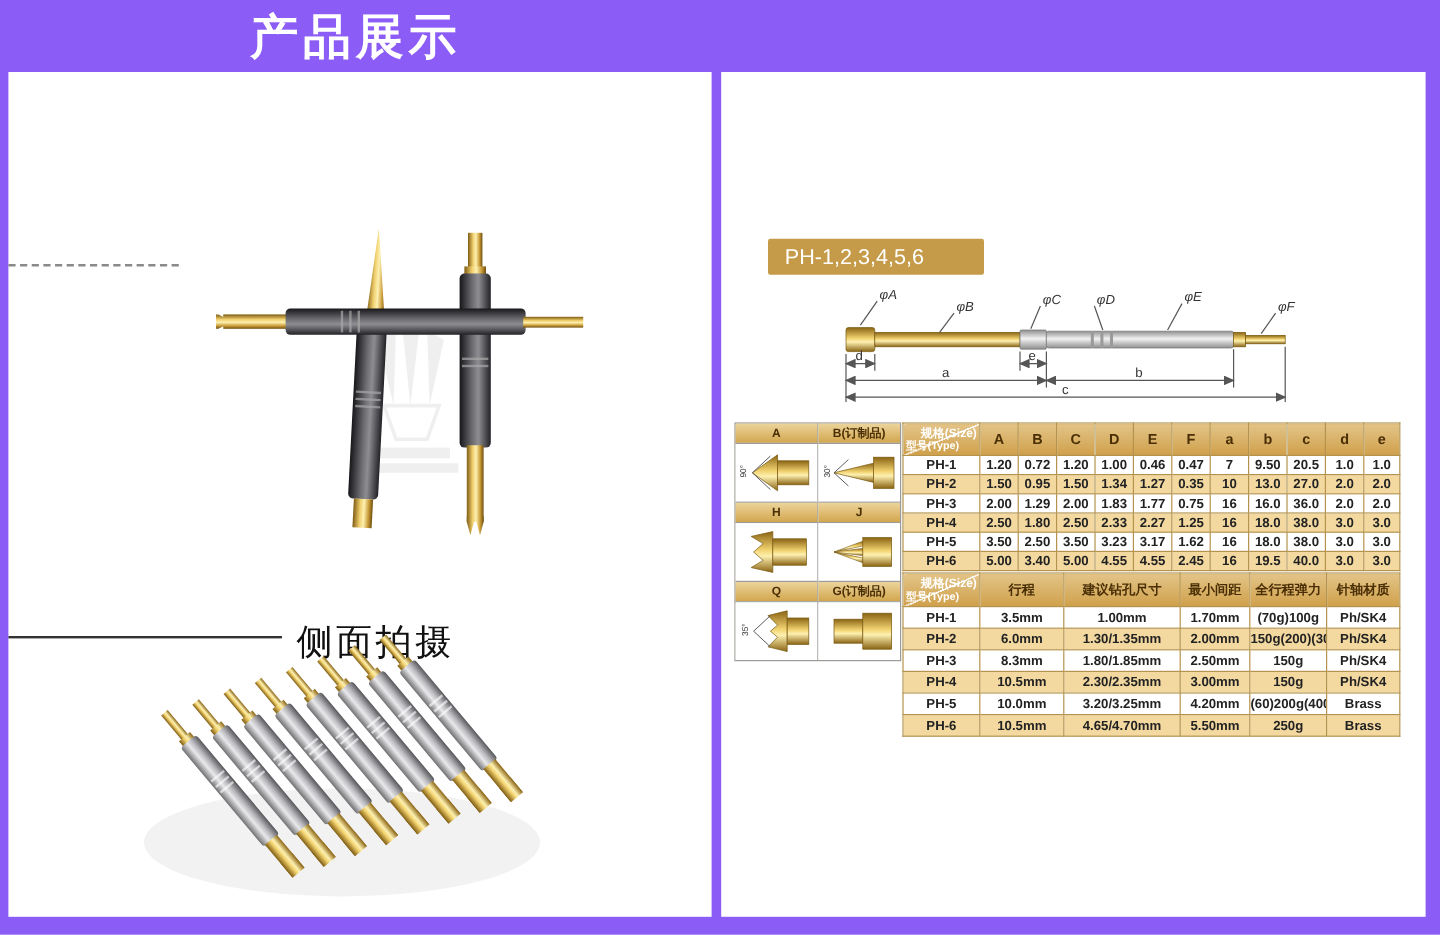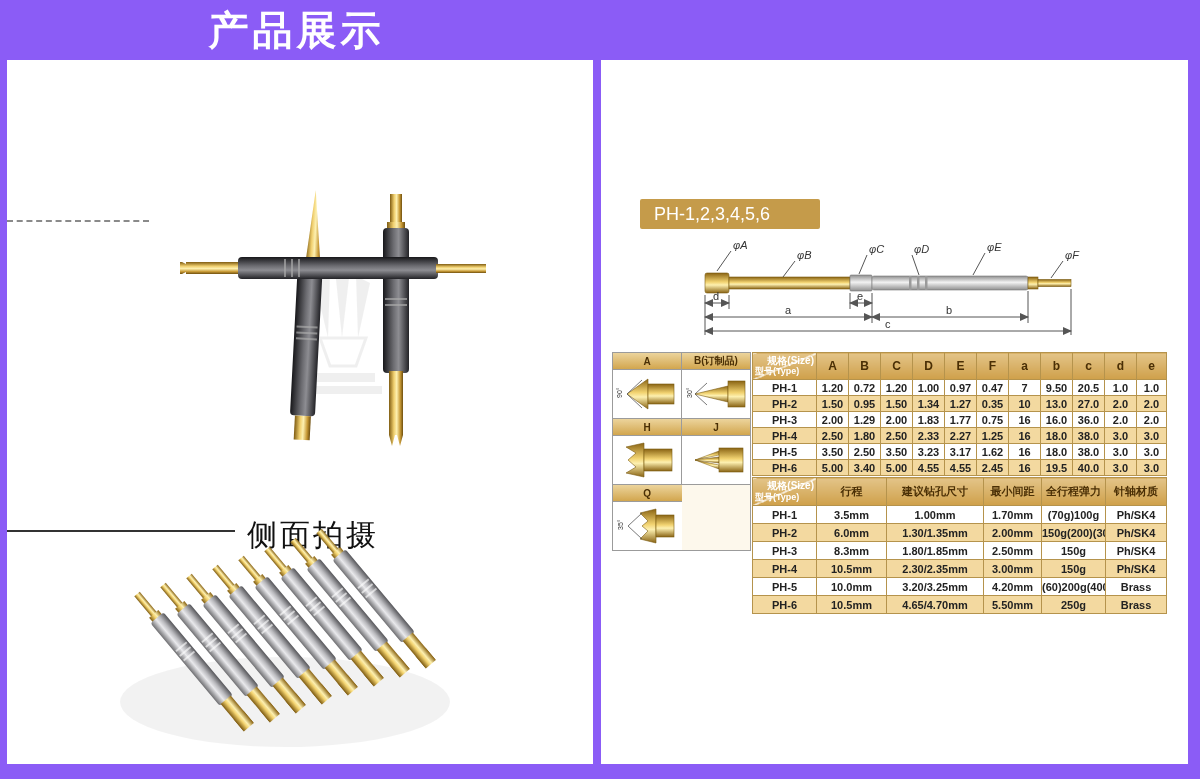--- a/index.html
+++ b/index.html
@@ -306,20 +306,29 @@
           <div class="tiphead">Q</div>
           <div class="tipart">
             <svg width="66" height="46" viewBox="0 0 66 46">
               <polygon points="26,10 34,18 28,23 34,28 26,36 42,40 42,6" fill="url(#dgold)" stroke="#7a5a10" stroke-width="0.6"></polygon>
               <rect x="42" y="12" width="18" height="22" fill="url(#dgold)" stroke="#7a5a10" stroke-width="0.6"></rect>
               <path d="M14,23 L28,10 M14,23 L28,36" stroke="#555" stroke-width="0.8" fill="none"></path>
               <text x="9" y="27" font-size="7" fill="#333" transform="rotate(-90 9 27)">35°</text>
             </svg>
           </div>
         </div>
+        <div class="tipcell">
+          <div class="tiphead">G(订制品)</div>
+          <div class="tipart">
+            <svg width="66" height="46" viewBox="0 0 66 46">
+              <rect x="12" y="13" width="24" height="20" fill="url(#dgold)" stroke="#7a5a10" stroke-width="0.6"></rect>
+              <rect x="36" y="8" width="24" height="30" fill="url(#dgold)" stroke="#7a5a10" stroke-width="0.6"></rect>
+            </svg>
+          </div>
+        </div>
       </div>
     </div>
 
     <table class="t1">
       <colgroup>
         <col style="width:64px">
           <col style="width:32px">
           <col style="width:32px">
           <col style="width:32px">
         <col style="width:32px">
@@ -350,21 +359,21 @@
           <th>e</th>
         </tr>
       </thead>
       <tbody>
           <tr>
             <td>PH-1</td>
             <td>1.20</td>
             <td>0.72</td>
             <td>1.20</td>
             <td>1.00</td>
-            <td>0.97</td>
+            <td>0.46</td>
             <td>0.47</td>
             <td>7</td>
             <td>9.50</td>
             <td>20.5</td>
             <td>1.0</td>
             <td>1.0</td>
           </tr>
           <tr class="alt">
             <td>PH-2</td>
             <td>1.50</td>

